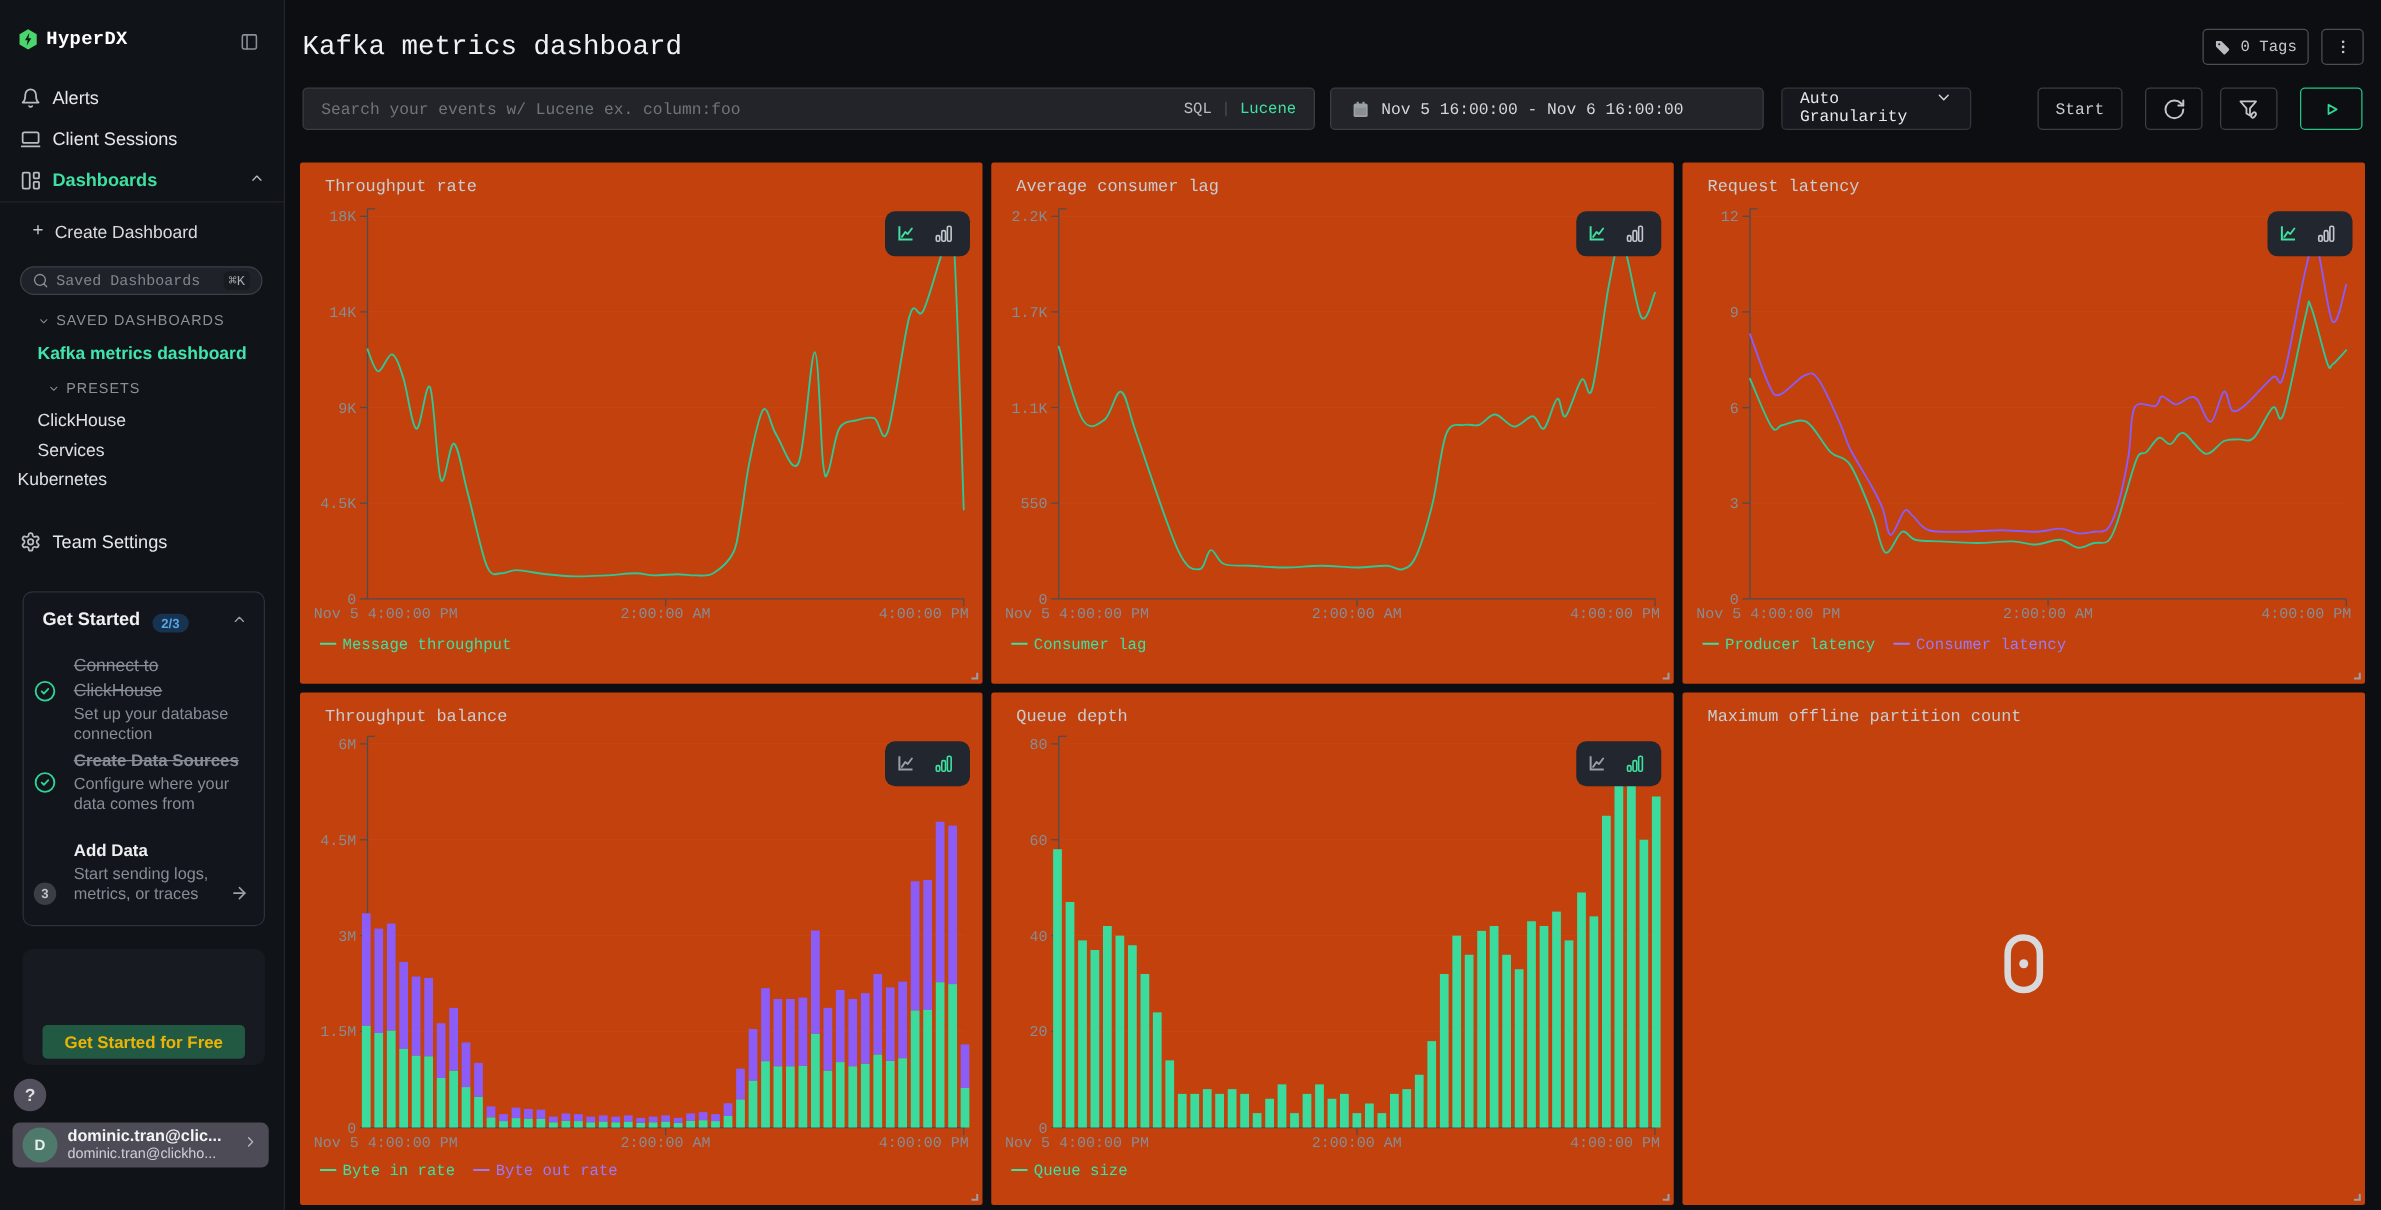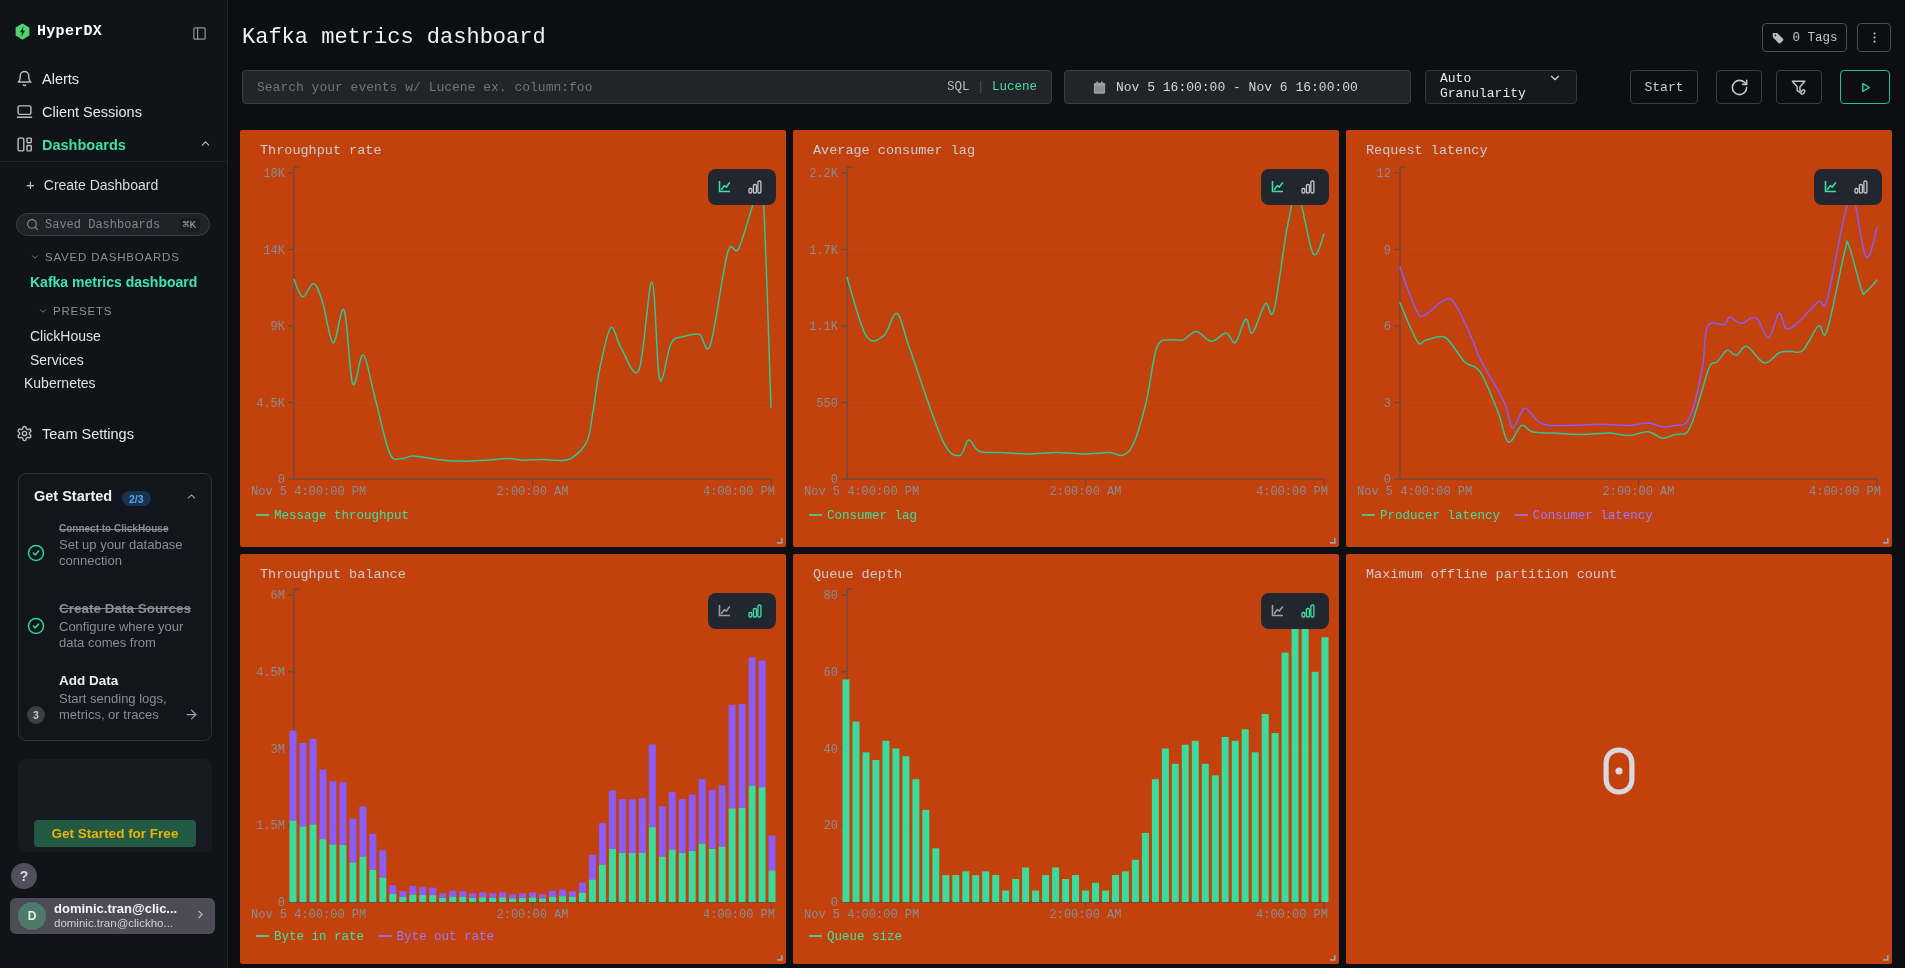--- a/index.html
+++ b/index.html
@@ -83,21 +83,21 @@
     </div>
   <div style="position:absolute;top:274px;left:30px;color:#40e5ad;font-size:14px;font-weight:700;">Kafka metrics dashboard</div>
   <div style="position:absolute;top:305px;left:38px;color:#8b9096;font-size:11.5px;letter-spacing:0.8px;display:flex;align-items:center;gap:5px;">
       <svg width="10" height="10" viewBox="0 0 24 24" fill="none" stroke="currentColor" stroke-width="2" stroke-linecap="round" stroke-linejoin="round">
         <path d="m6 9 6 6 6-6"></path>
       </svg>
       <span>PRESETS</span>
     </div>
   <div style="position:absolute;top:328px;left:30px;color:#dfe1e4;font-size:14px;">ClickHouse</div>
   <div style="position:absolute;top:352px;left:30px;color:#dfe1e4;font-size:14px;">Services</div>
-  <div style="position:absolute;top:375px;left:24px;color:#dfe1e4;font-size:14px;text-align:right;">Kubernetes</div>
+  <div style="position:absolute;top:375px;left:14px;color:#dfe1e4;font-size:14px;text-align:right;">Kubernetes</div>
 
   <div class="navitem" style="position:absolute;top:417px;left:0;width:228px;">
       <svg width="17" height="17" viewBox="0 0 24 24" fill="none" stroke="currentColor" stroke-width="2" stroke-linecap="round" stroke-linejoin="round">
         <path d="M12.22 2h-.44a2 2 0 0 0-2 2v.18a2 2 0 0 1-1 1.73l-.43.25a2 2 0 0 1-2 0l-.15-.08a2 2 0 0 0-2.73.73l-.22.38a2 2 0 0 0 .73 2.73l.15.1a2 2 0 0 1 1 1.72v.51a2 2 0 0 1-1 1.74l-.15.09a2 2 0 0 0-.73 2.73l.22.38a2 2 0 0 0 2.73.73l.15-.08a2 2 0 0 1 2 0l.43.25a2 2 0 0 1 1 1.73V20a2 2 0 0 0 2 2h.44a2 2 0 0 0 2-2v-.18a2 2 0 0 1 1-1.73l.43-.25a2 2 0 0 1 2 0l.15.08a2 2 0 0 0 2.73-.73l.22-.39a2 2 0 0 0-.73-2.73l-.15-.08a2 2 0 0 1-1-1.74v-.5a2 2 0 0 1 1-1.74l.15-.09a2 2 0 0 0 .73-2.73l-.22-.38a2 2 0 0 0-2.73-.73l-.15.08a2 2 0 0 1-2 0l-.43-.25a2 2 0 0 1-1-1.73V4a2 2 0 0 0-2-2z"></path>
         <circle cx="12" cy="12" r="3"></circle>
       </svg>
       <span>Team Settings</span>
     </div>
 
   <div style="position:absolute;left:18px;top:473px;width:194px;height:268px;border:1px solid #2e3138;border-radius:8px;background:#12151b;">
@@ -105,21 +105,21 @@
     <div style="position:absolute;left:103px;top:17px;background:#173350;color:#58a6e8;font-size:10.5px;font-weight:700;border-radius:8px;padding:1.5px 7px;">2/3</div>
     <div style="position:absolute;right:13px;top:15px;color:#9aa0a8;"><svg width="13" height="13" viewBox="0 0 24 24" fill="none" stroke="currentColor" stroke-width="2" stroke-linecap="round" stroke-linejoin="round">
           <path d="m18 15-6-6-6 6"></path>
         </svg></div>
 
     <div style="position:absolute;left:8px;top:70px;color:#2fd493;"><svg width="18" height="18" viewBox="0 0 24 24" fill="none" stroke="currentColor" stroke-width="2" stroke-linecap="round" stroke-linejoin="round">
           <circle cx="12" cy="12" r="10"></circle>
           <path d="m8.5 12.2 2.3 2.3 4.7-5"></path>
         </svg></div>
     <div style="position:absolute;left:40px;top:48px;width:142px;">
-      <div style="font-size:10px;font-weight:700;color:#878d95;text-decoration:line-through;line-height:1.45;">Connect to ClickHouse</div>
+      <div style="font-size:14px;font-weight:400;color:#878d95;text-decoration:line-through;line-height:1.45;">Connect to ClickHouse</div>
       <div style="font-size:13px;color:#878d95;line-height:1.3;">Set up your database connection</div>
     </div>
     <div style="position:absolute;left:8px;top:143px;color:#2fd493;"><svg width="18" height="18" viewBox="0 0 24 24" fill="none" stroke="currentColor" stroke-width="2" stroke-linecap="round" stroke-linejoin="round">
           <circle cx="12" cy="12" r="10"></circle>
           <path d="m8.5 12.2 2.3 2.3 4.7-5"></path>
         </svg></div>
     <div style="position:absolute;left:40px;top:125px;width:144px;">
       <div style="font-size:13.5px;font-weight:700;color:#878d95;text-decoration:line-through;line-height:1.45;">Create Data Sources</div>
       <div style="font-size:13px;color:#878d95;line-height:1.3;">Configure where your data comes from</div>
     </div>
@@ -168,21 +168,21 @@
         <circle cx="12" cy="12" r="1.7"></circle>
         <circle cx="12" cy="18.5" r="1.7"></circle>
       </svg>
     </div>
 
   <div style="position:absolute;left:13px;top:70px;width:810px;height:34px;background:#222429;border:1px solid #3a3d43;border-radius:4px;display:flex;align-items:center;padding:0 14px;">
     <span class="mono" style="font-size:13px;color:#70757c;flex:1;">Search your events w/ Lucene ex. column:foo</span>
     <span class="mono" style="font-size:12.5px;color:#b9bdc3;">SQL <span style="color:#4a4e55;">|</span> <span style="color:#3fe0a0;">Lucene</span></span>
   </div>
 
-  <div style="position:absolute;left:835px;top:70px;width:347px;height:34px;background:#222429;border:1px solid #3a3d43;border-radius:4px;display:flex;align-items:center;padding:0 27px;gap:9px;">
+  <div style="position:absolute;left:835px;top:70px;width:347px;height:34px;background:#222429;border:1px solid #3a3d43;border-radius:4px;display:flex;align-items:center;padding:0 16px;gap:9px;">
     <svg width="15" height="15" viewBox="0 0 24 24" fill="#9ba0a7">
         <path d="M7 2.2h2.6v3.4H7zM14.4 2.2H17v3.4h-2.6z"></path>
         <rect x="3" y="4.4" width="18" height="17.5" rx="2.5"></rect>
         <rect x="5" y="10" width="14" height="9.6" rx="1" fill="#8a8f96"></rect>
       </svg>
       <span class="mono" style="font-size:13px;color:#d3d6da;">Nov 5 16:00:00 - Nov 6 16:00:00</span>
   </div>
 
   <div style="position:absolute;left:1196px;top:70px;width:152px;height:34px;background:#16181d;border:1px solid #33363c;border-radius:4px;display:flex;padding:0 14px;justify-content:space-between;">
     <span class="mono" style="font-size:13px;color:#e6e8eb;">Auto Granularity</span>

